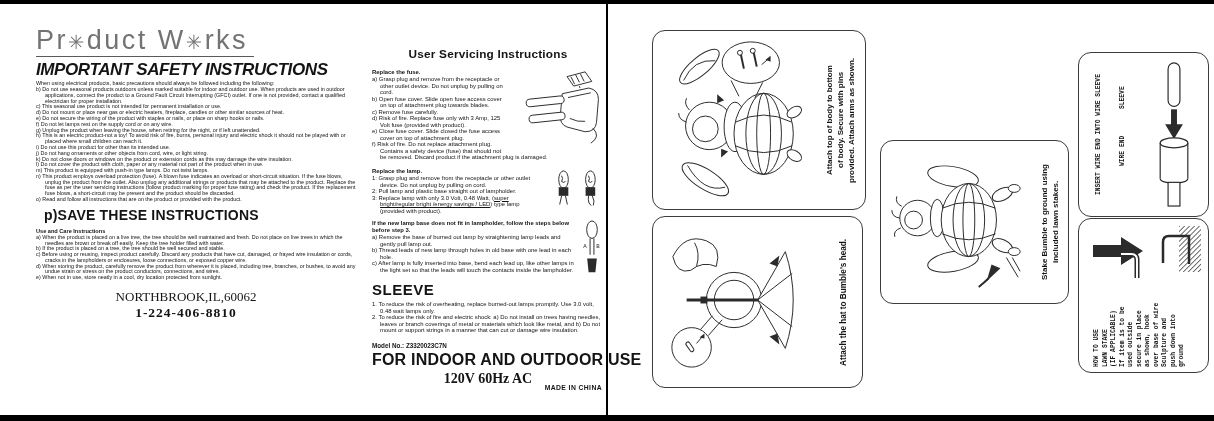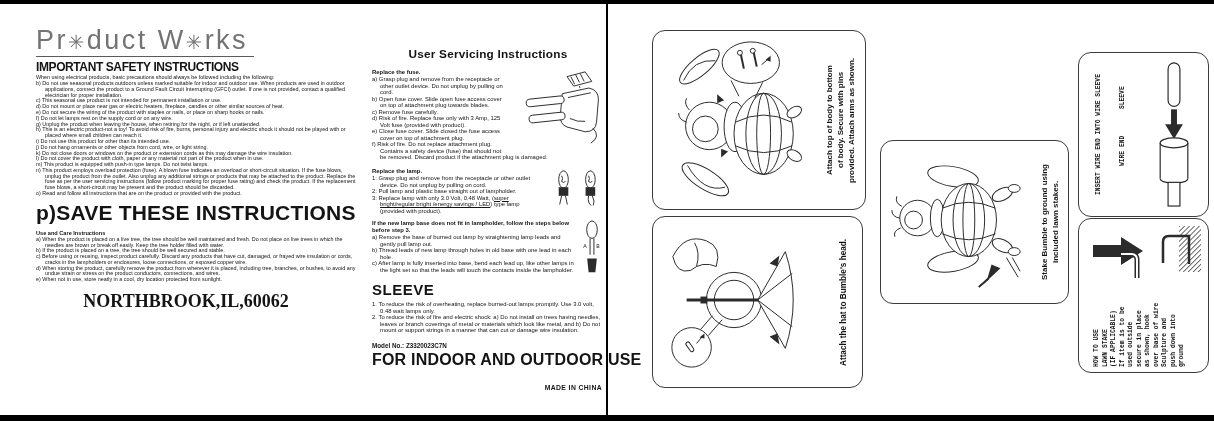--- a/index.html
+++ b/index.html
@@ -7,27 +7,27 @@
         font-family:"Liberation Sans",sans-serif;color:#141414;}
   .bar-top{position:absolute;left:0;top:0;width:100%;height:4px;background:#000;}
   .bar-bottom{position:absolute;left:0;bottom:0;width:100%;height:6px;background:#000;}
   .divider{position:absolute;left:606px;top:0;width:2px;height:100%;background:#000;}
 
   
   #col1{position:absolute;left:36px;top:26px;width:322px;}
   .logo{font-size:27px;line-height:1.05;color:#737373;letter-spacing:2.5px;
         display:inline-block;border-bottom:1.5px solid #5a5a5a;padding:0 6px 2px 0;}
   .logo .flake{font-size:0.72em;}
-  .h-important{font-size:12px;font-weight:bold;letter-spacing:-0.4px;margin-top:3px;white-space:nowrap;}
+  .h-important{font-size:17px;font-weight:bold;letter-spacing:-0.4px;margin-top:3px;white-space:nowrap;font-style:italic;}
   .intro{font-size:5.4px;line-height:1.07;width:298px;margin-top:1px;}
   .h-read{font-size:12.4px;font-weight:bold;letter-spacing:-0.2px;margin:2px 0 2px;white-space:nowrap;}
   .list1 .itm{font-size:5.4px;line-height:1.07;padding-left:9px;text-indent:-9px;}
-  .h-save{font-size:21px;font-weight:bold;margin:4px 0 5px;letter-spacing:0.2px;}
+  .h-save{font-size:14px;font-weight:bold;margin:4px 8px 5px;letter-spacing:0.2px;}
   .h-usecare{font-size:5.6px;font-weight:bold;margin-bottom:1px;}
-  .addr{font-family:"Liberation Serif",serif;font-weight:bold;font-size:18px;text-align:center;width:300px;margin-top:8px;}
+  .addr{font-family:"Liberation Serif",serif;font-weight:normal;font-size:13px;text-align:center;width:300px;margin-top:8px;}
   .phone{font-family:"Liberation Serif",serif;font-weight:bold;font-size:13.5px;text-align:center;width:300px;letter-spacing:1px;}
 
   
   #col2{position:absolute;left:372px;top:47px;width:232px;}
   .h-servicing{text-align:center;font-weight:bold;font-size:11.8px;letter-spacing:0.2px;margin-bottom:8px;}
   .sec{font-size:5.9px;line-height:1.1;}
   .sec .h{font-weight:bold;margin-bottom:1px;font-size:5.9px;}
   .sec .itm{padding-left:8px;text-indent:-8px;}
   .sec .stp{padding-left:8px;text-indent:-8px;}
   .m-b7{margin-bottom:7px;} .m-b6{margin-bottom:6px;} .m-b8{margin-bottom:8px;}
@@ -97,20 +97,21 @@
     <div class="h-usecare">Use and Care Instructions</div>
     <div class="list1">
 
     <div class="itm">a) When the product is placed on a live tree, the tree should be well maintained and fresh. Do not place on live trees in which the needles are brown or break off easily. Keep the tree holder filled with water.</div>
         <div class="itm">b) If the product is placed on a tree, the tree should be well secured and stable.</div>
         <div class="itm">c) Before using or reusing, inspect product carefully. Discard any products that have cut, damaged, or frayed wire insulation or cords, cracks in the lampholders or enclosures, loose connections, or exposed copper wire.</div>
         <div class="itm">d) When storing the product, carefully remove the product from wherever it is placed, including tree, branches, or bushes, to avoid any undue strain or stress on the product conductors, connections, and wires.</div>
         <div class="itm">e) When not in use, store neatly in a cool, dry location protected from sunlight.</div>
       </div>
     <div class="addr">NORTHBROOK,IL,60062</div>
+    <div class="phone">1-224-406-8810</div>
   </div>
 
   <div id="col2" style="position:relative;">
     <div class="h-servicing">User Servicing Instructions</div>
 
     <div class="sec m-b7">
       <svg class="fl-r" width="92" height="78" viewBox="0 0 95 82" stroke="#2b2b2b" fill="none" stroke-width="1">
         <polygon points="57,8 76,3 83,13 64,18" fill="#fff"></polygon>
         <path d="M61,8 l4,8 M66,6 l4,8 M71,5 l4,8"></path>
         <path d="M70,18 L72,24" stroke-dasharray="2,1.5"></path>
@@ -172,20 +173,21 @@
 
     <div class="h-caution">SLEEVE</div>
     <div class="sec">
 
     <div class="itm">1. To reduce the risk of overheating, replace burned-out lamps promptly. Use 3.0 volt, 0.48 watt lamps only.</div>
         <div class="itm">2. To reduce the risk of fire and electric shock: a) Do not install on trees having needles, leaves or branch coverings of metal or materials which look like metal, and b) Do not mount or support strings in a manner that can cut or damage wire insulation.</div>
       </div>
 
     <div class="model">Model No.: Z3320023C7N</div>
     <div class="indoor">FOR INDOOR AND OUTDOOR USE</div>
+    <div class="volts">120V 60Hz AC</div>
     <div class="madein">MADE IN CHINA</div>
   </div>
 
   <div id="panel-body" class="panel">
     <svg class="dia" style="left:6px;top:4px;" width="150" height="168" viewBox="0 0 150 170" stroke="#2b2b2b" fill="none" stroke-width="1">
       <ellipse cx="40" cy="32" rx="25" ry="9" transform="rotate(-40 40 32)"></ellipse>
       <path d="M24,46 Q34,24 56,26"></path>
       <ellipse cx="46" cy="146" rx="27" ry="10" transform="rotate(32 46 146)"></ellipse>
       <path d="M28,132 Q44,160 66,154"></path>
       <polygon points="58,60 65,66 58,69" fill="#2b2b2b" stroke="none"></polygon>

